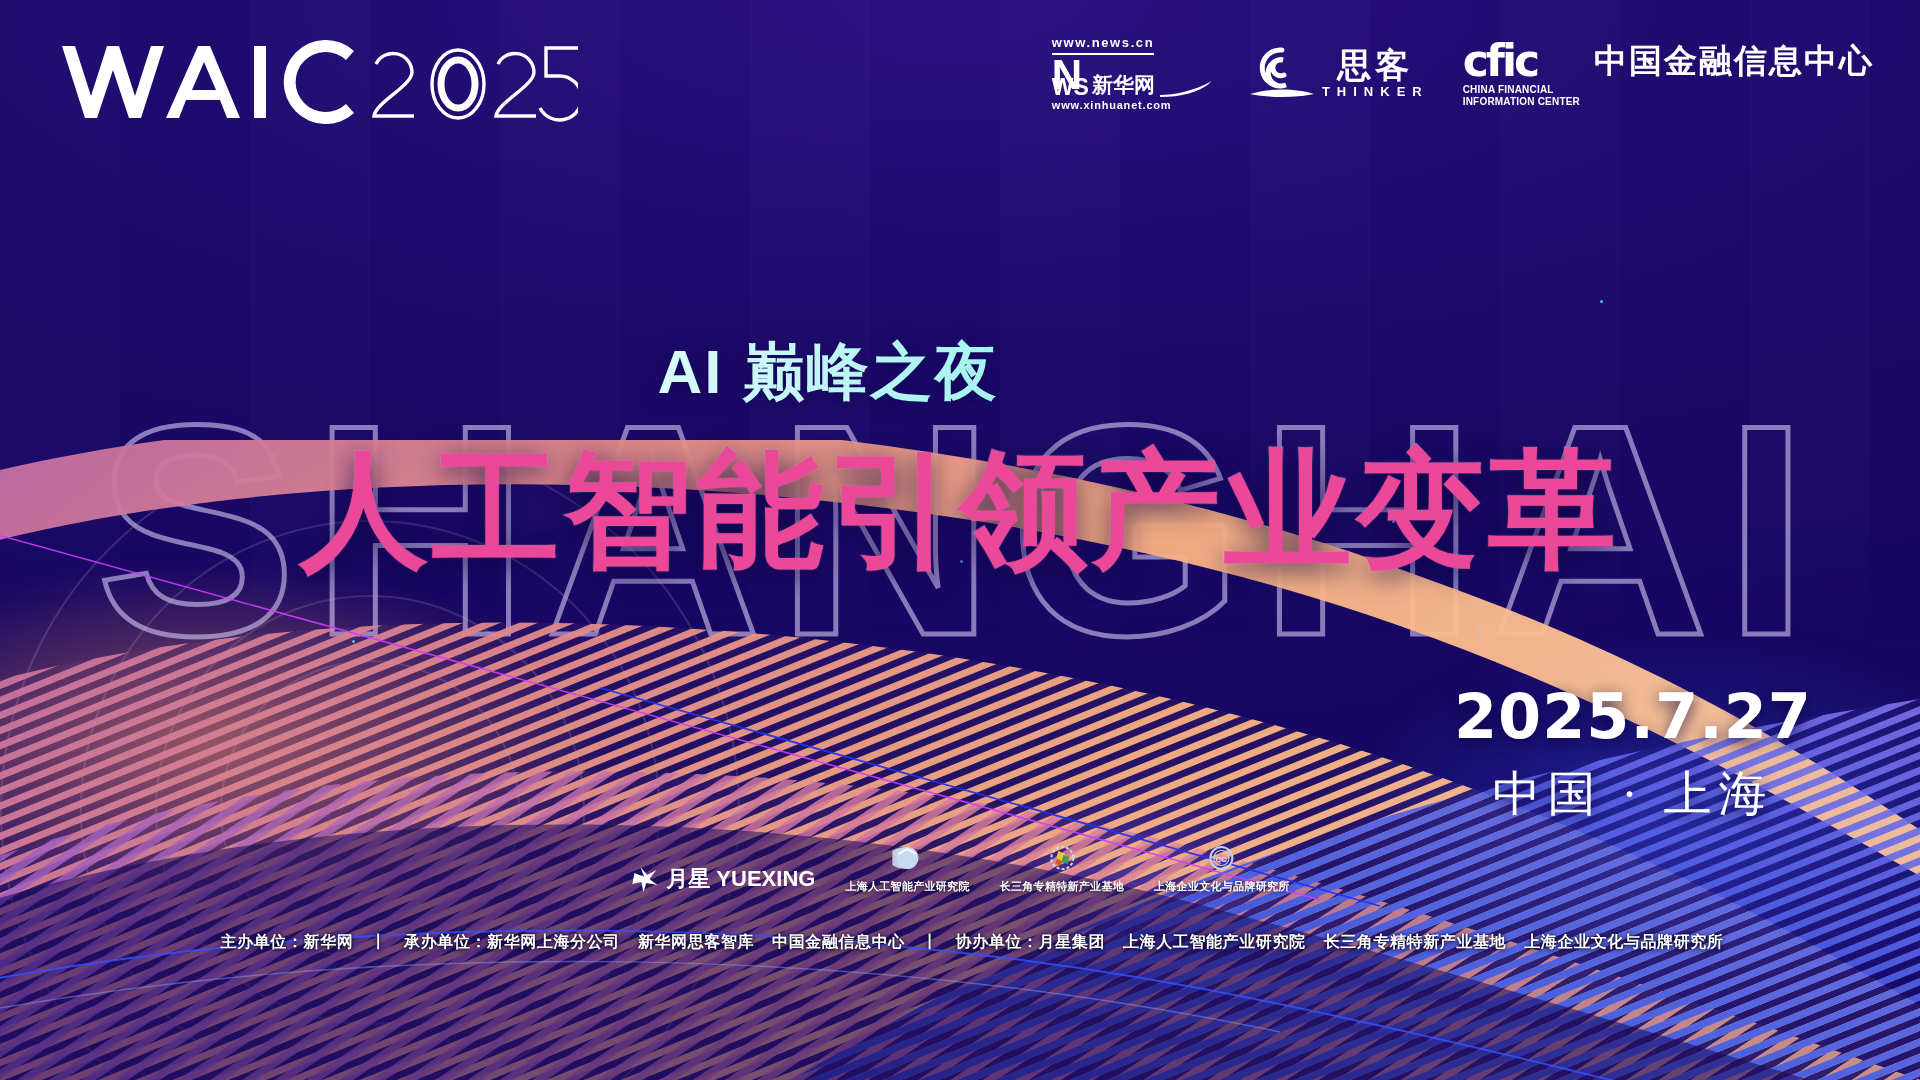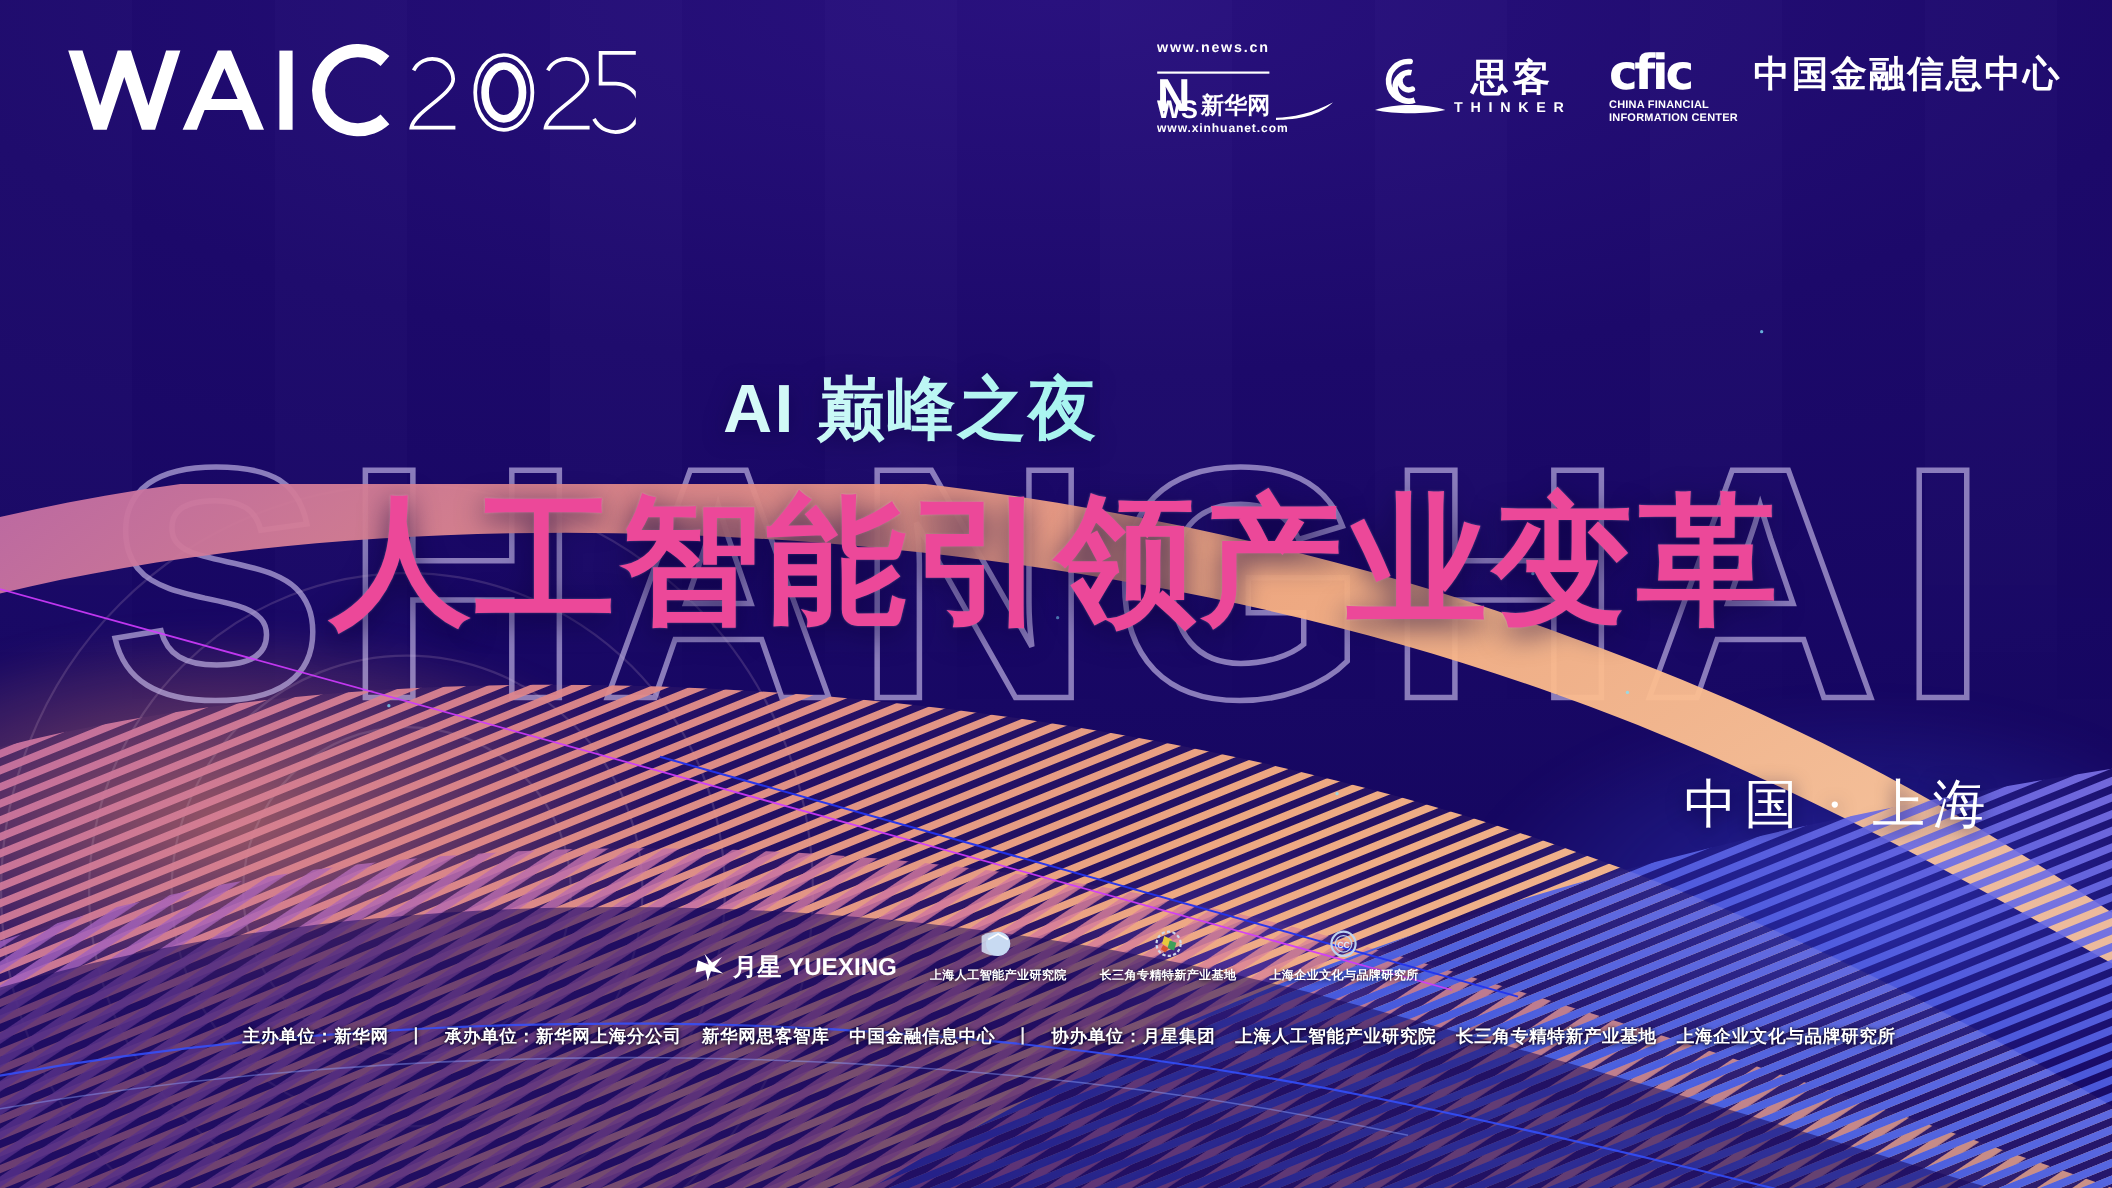--- a/index.html
+++ b/index.html
@@ -70,21 +70,21 @@
   }
   .waic svg{display:block;}
 
   .partner-logos{
     position:absolute;right:46px;top:36px;display:flex;align-items:center;gap:34px;
   }
   .plogo{display:flex;align-items:center;color:#fff;}
 
   
   .xh{display:flex;flex-direction:column;align-items:flex-start;line-height:1;}
-  .xh-top{font-size:13px;letter-spacing:1.6px;font-weight:700;border-bottom:2px solid #fff;padding-bottom:16px;margin-bottom:3px;}
+  .xh-top{font-size:13px;letter-spacing:1.6px;font-weight:700;border-bottom:2px solid #fff;padding-bottom:4px;margin-bottom:3px;}
   .xh-mid{display:flex;align-items:flex-end;gap:3px;}
   .xh-n{font-size:42px;font-weight:700;line-height:.82;letter-spacing:-1px;}
   .xh-cn{font-size:21px;font-weight:700;letter-spacing:0px;line-height:1;padding-bottom:2px;}
   .xh-ws{font-size:23px;font-weight:700;line-height:.8;margin-top:-14px;}
   .xh-swoosh{width:54px;height:16px;margin-left:2px;align-self:flex-end;}
   .xh-bot{font-size:11px;letter-spacing:.8px;font-weight:700;margin-top:3px;}
 
   
   .tk{display:flex;align-items:center;gap:2px;}
   .tk-txt{display:flex;flex-direction:column;align-items:center;line-height:1;}
@@ -323,20 +323,21 @@
         <span class="cf-cn">中国金融信息中心</span>
       </div>
 
     </div>
   </div>
 
   <div class="subtitle">AI 巅峰之夜</div>
   <div class="headline">人工智能引领产业变革</div>
 
   <div class="datebox">
+    <div class="date">2025.7.27</div>
     <div class="place">中国 · 上海</div>
   </div>
 
   <div class="sponsors">
 
     <div class="sp">
       <div class="sp-yx">
         <svg width="30" height="30" viewBox="0 0 30 30">
           <path d="M4 9 L14 13 L10 3 L17 11 L26 6 L19 15 L27 21 L16 19 L13 28 L11 18 L2 20 Z" fill="#ffffff"></path>
         </svg>

